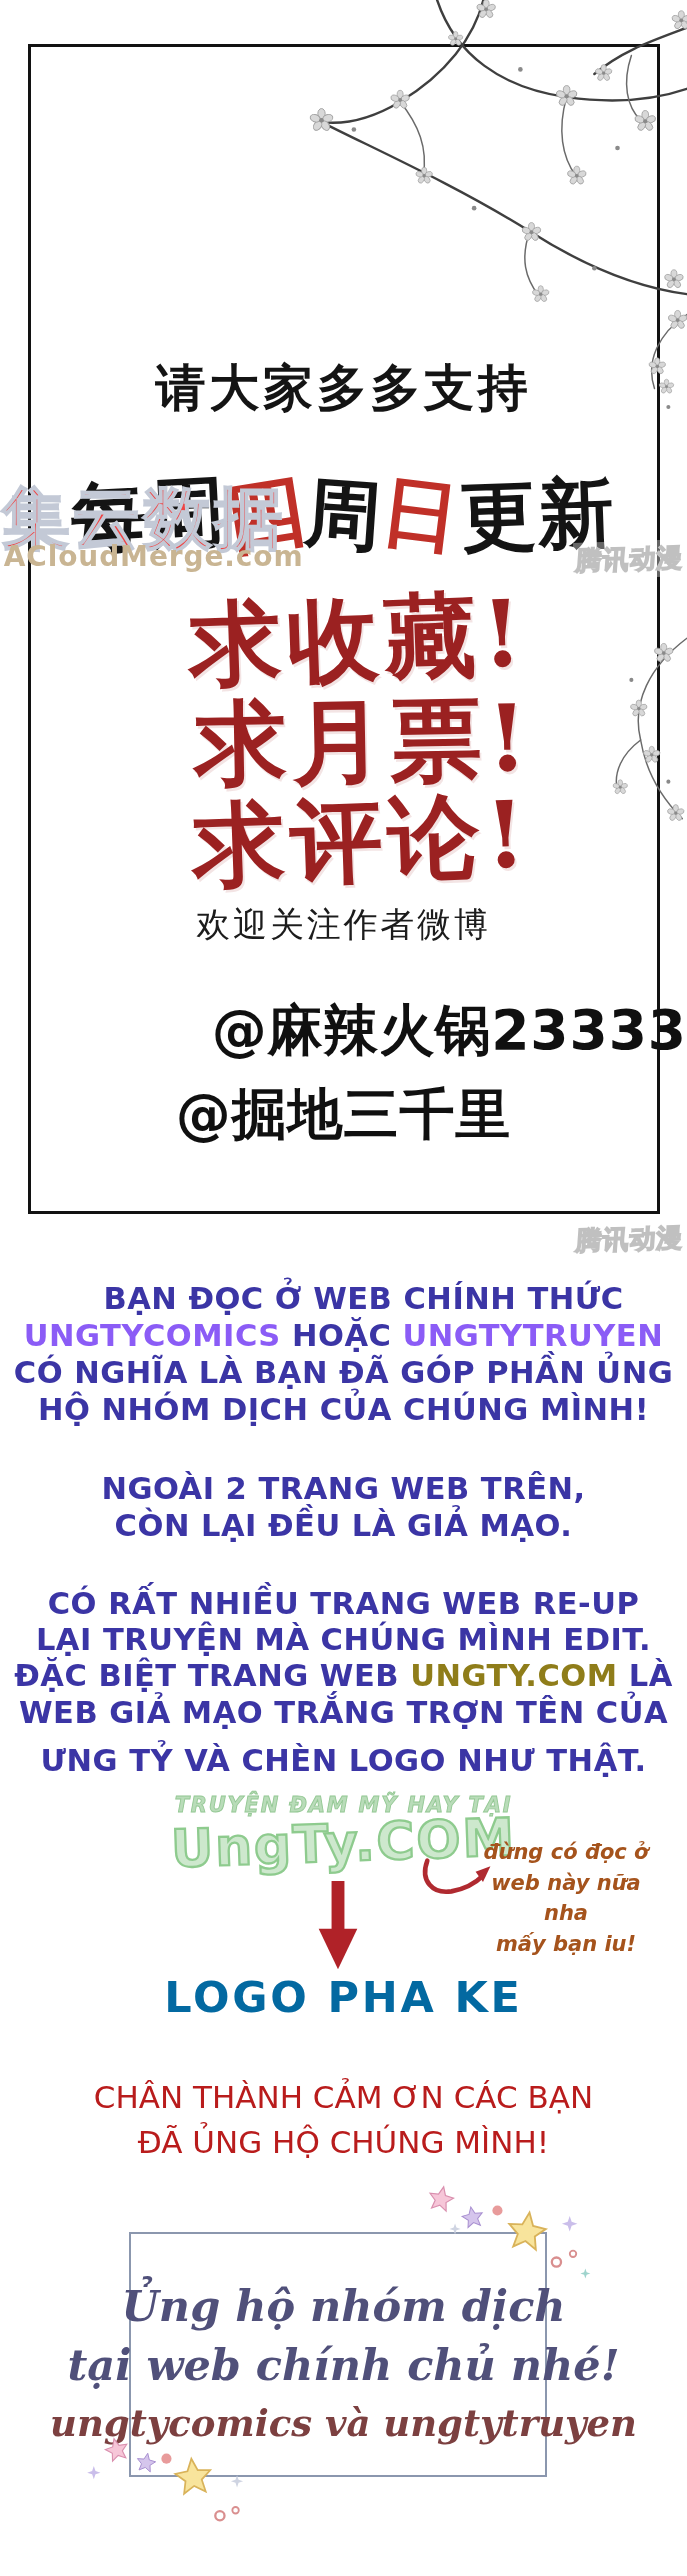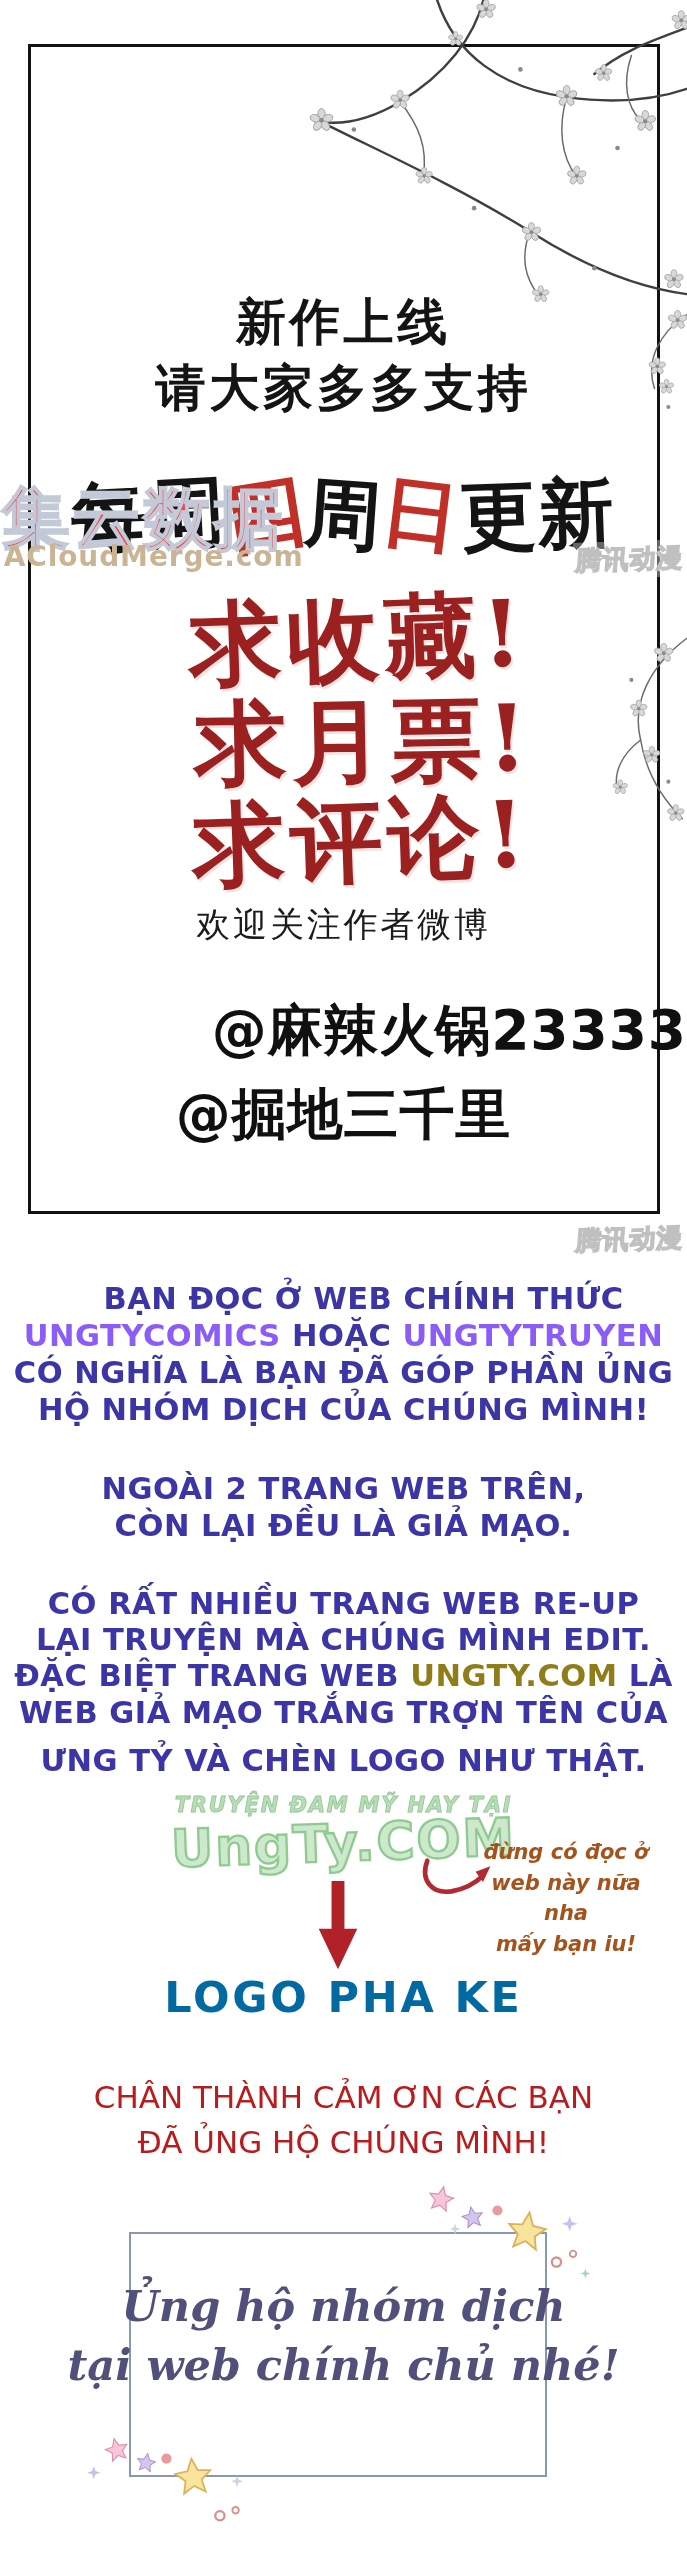--- a/index.html
+++ b/index.html
@@ -139,21 +139,20 @@
         <circle cx="200" cy="225" r="2.5"></circle>
       <circle cx="330" cy="290" r="2.5"></circle>
         <circle cx="250" cy="75" r="2.5"></circle>
       <circle cx="355" cy="160" r="2.5"></circle>
         <circle cx="410" cy="440" r="2.2"></circle>
       <circle cx="370" cy="735" r="2.2"></circle>
         <circle cx="410" cy="845" r="2.2"></circle>
     </g>
   </svg>
 
-  <div class="cline cn-title" id="title1">新作上线</div>
   <div class="cline cn-title" id="title2">请大家多多支持</div>
 
   <div class="cline" id="schedule">
     <span id="sched-seg1" class="sched-black">每周</span><span id="sched-thu" class="sched-red">四</span><span id="sched-seg2" class="sched-black">周</span><span id="sched-sun" class="sched-red">日</span><span id="sched-seg3" class="sched-black">更新</span>
   </div>
 
   <div class="abs" id="wm-cn">集云数据</div>
   <div class="abs" id="wm-site">ACloudMerge.com</div>
 
   <div class="tencent-badge" id="badge-top">腾讯动漫</div>
@@ -201,20 +200,21 @@
   </svg>
 
   <div class="cline" id="fake-caption">LOGO PHA KE</div>
 
   <div class="cline thanks" id="thanks1">CHÂN THÀNH CẢM ƠN CÁC BẠN</div>
   <div class="cline thanks" id="thanks2">ĐÃ ỦNG HỘ CHÚNG MÌNH!</div>
 
   <div id="support-box"></div>
   <div class="cline script" id="sline1">Ủng hộ nhóm dịch</div>
   <div class="cline script" id="sline2">tại web chính chủ nhé!</div>
+  <div class="cline script" id="sline3">ungtycomics và ungtytruyen</div>
 
   <svg class="abs" style="left:416px;top:2181px;" width="185" height="106" viewBox="0 0 200 115">
     <defs>
       <path id="star5" d="M20,0 L25.9,13.8 40,15.3 29.3,24.9 32.4,38.9 20,31.2 7.6,38.9 10.7,24.9 0,15.3 14.1,13.8 Z"></path>
       <path id="spark4" d="M12,0 L15,9 24,12 15,15 12,24 9,15 0,12 9,9 Z"></path>
     </defs>
     <use href="#star5" transform="translate(14,6) scale(0.65) rotate(12 20 20)" fill="#f6c6d8" stroke="#d98fae" stroke-width="2"></use>
     <use href="#star5" transform="translate(50,28) scale(0.55) rotate(-10 20 20)" fill="#d5c5ec" stroke="#a88fd0" stroke-width="2"></use>
     <circle cx="88" cy="32" r="5.5" fill="#e89b9b"></circle>
     <use href="#star5" transform="translate(100,34) scale(1.0) rotate(8 20 20)" fill="#f8e49c" stroke="#d9b35a" stroke-width="2"></use>

